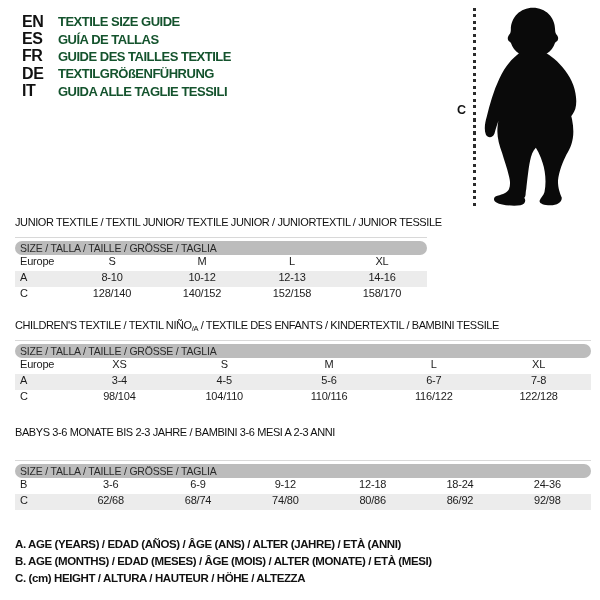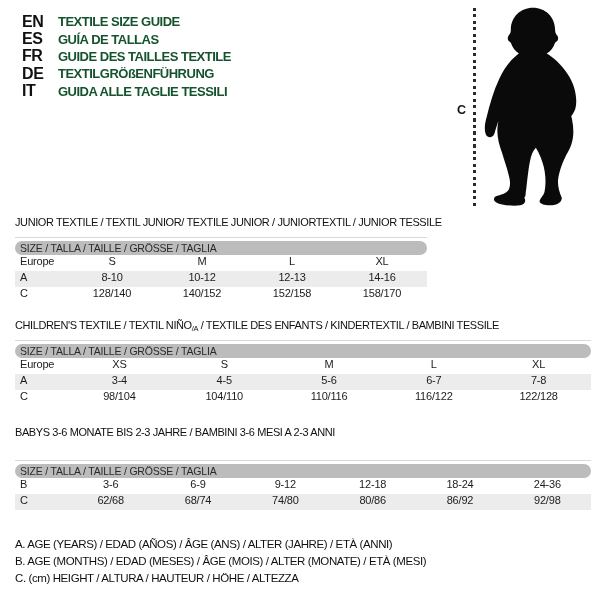--- a/index.html
+++ b/index.html
@@ -63,21 +63,21 @@
   .t-cell {
     flex: 1; text-align: center; font-size: 11px;
     letter-spacing: -0.2px; color: #1c1c1c;
   }
   .w-412 { width: 412px; }
   .w-576 { width: 576px; }
 
   
   .footnotes { position: absolute; left: 15px; top: 536px; }
   .footnote {
-    font-weight: 400; font-size: 11.5px; letter-spacing: -0.4px;
+    font-weight: 700; font-size: 11.5px; letter-spacing: -0.4px;
     color: #111; line-height: 17px; white-space: nowrap;
   }
 </style>
 </head>
 <body>
 
 <div class="lang-list">
   <div class="lang-row">
     <span class="lang-code">EN</span>
     <span class="lang-label">TEXTILE SIZE GUIDE</span>

